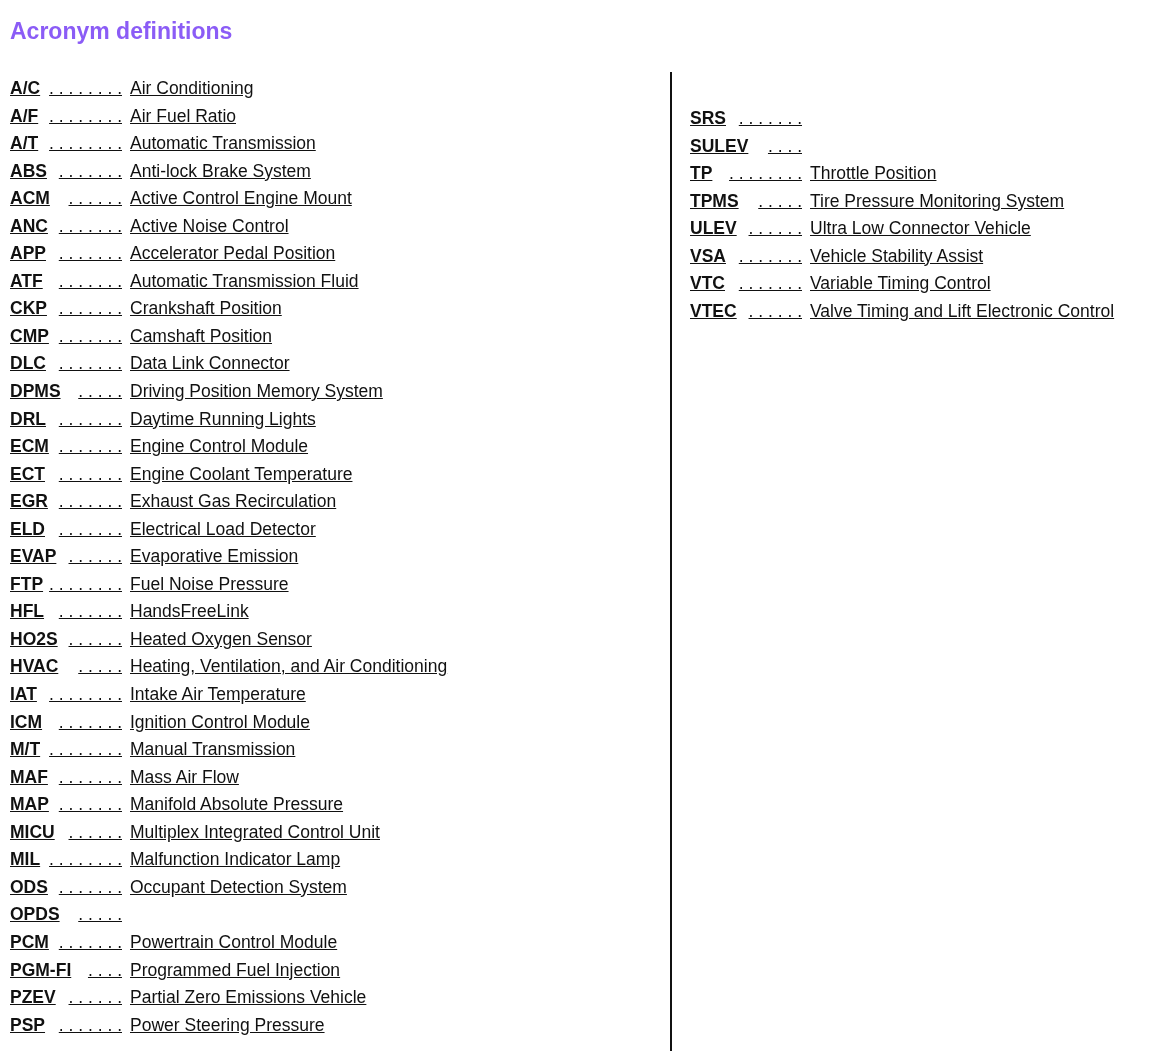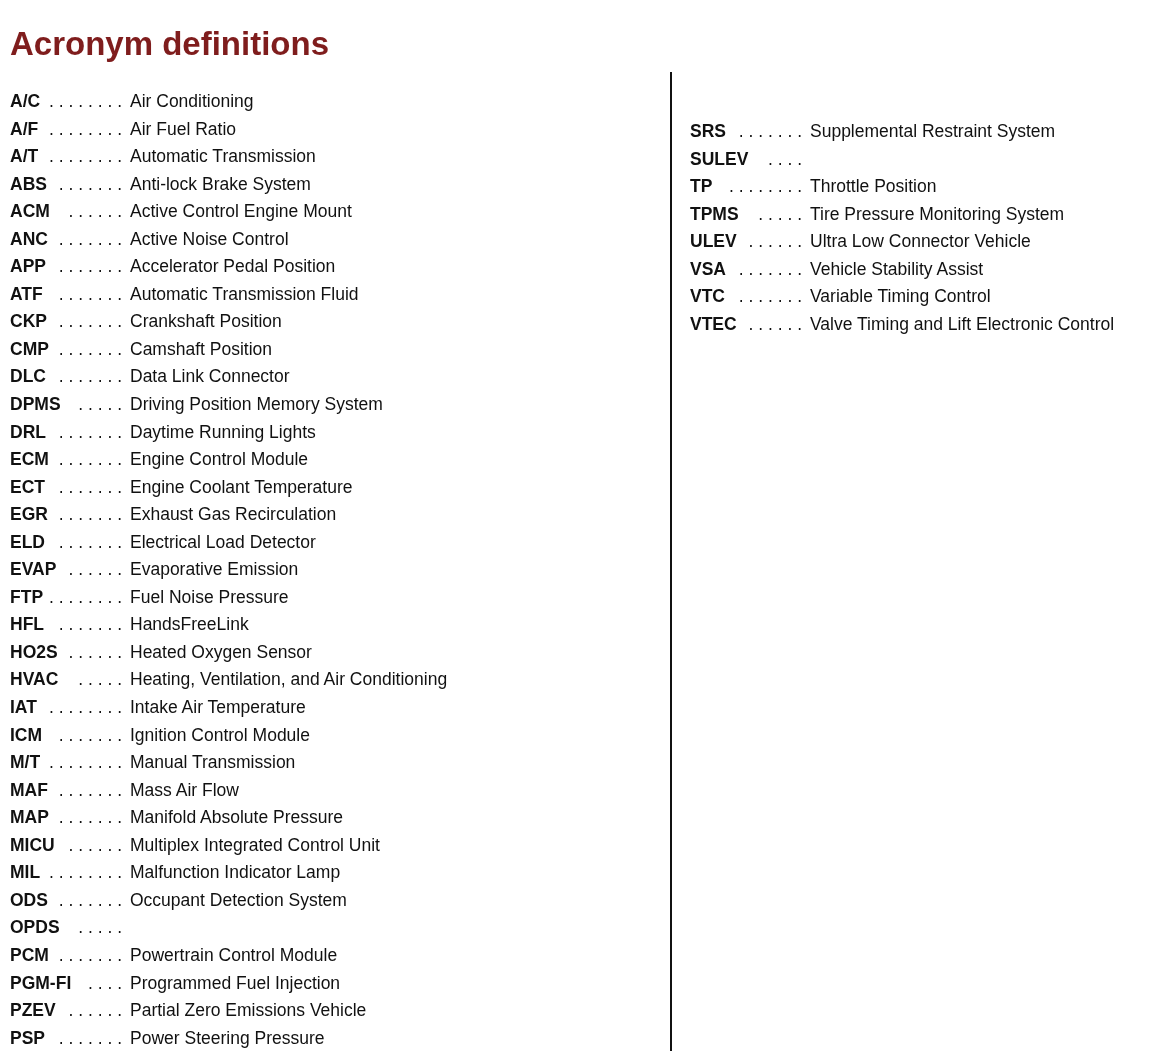--- a/index.html
+++ b/index.html
@@ -10,27 +10,28 @@
     height: 1062px;
     background: #ffffff;
     font-family: "Liberation Sans", sans-serif;
     color: #111111;
     overflow: hidden;
   }
   .title {
     position: absolute;
     left: 10px;
     top: 3px;
-    font-size: 33px;
+    font-size: 23px;
     font-weight: bold;
-    color: #7f1d1d;
+    color: #8b5cf6;
   }
   .col {
     position: absolute;
-    top: 91px;
+    top: 78px;
+    text-decoration: underline;
   }
   .col-left  { left: 10px;  width: 652px; }
   .col-right { left: 690px; width: 465px; margin-top: 30px; }
   .row {
     display: flex;
     align-items: baseline;
     height: 27.56px;
     font-size: 17.5px;
     white-space: nowrap;
   }
@@ -313,21 +314,20 @@
     </div>
 
   <div class="divider"></div>
 
   <div class="col col-right">
       <div class="row">
         <span class="pair">
           <span class="abbr">SRS</span>
           <span class="dots">. . . . . . .</span>
         </span>
-        <span class="def">Supplemental Restraint System</span>
       </div>
       <div class="row">
         <span class="pair">
           <span class="abbr">SULEV</span>
           <span class="dots">. . . .</span>
         </span>
       </div>
       <div class="row">
         <span class="pair">
           <span class="abbr">TP</span>

